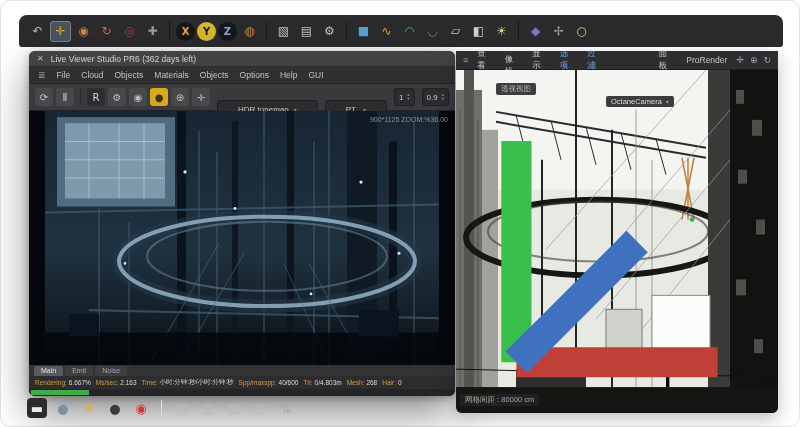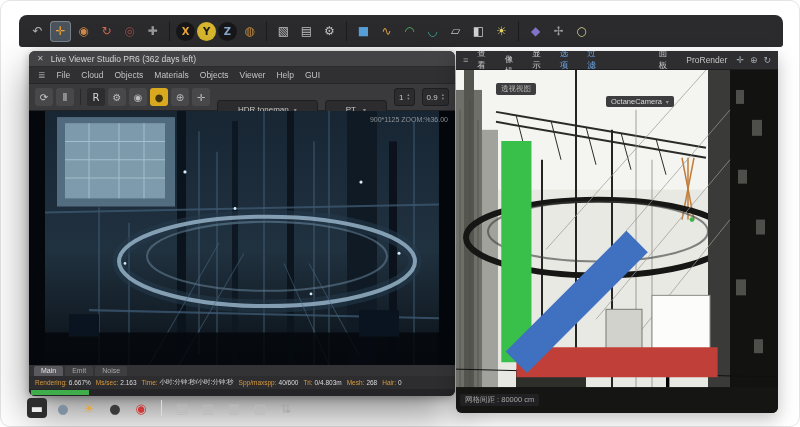--- a/index.html
+++ b/index.html
@@ -147,21 +147,21 @@
           <span class="menu-item">File</span>
 
           <span class="menu-item">Cloud</span>
 
           <span class="menu-item">Objects</span>
 
           <span class="menu-item">Materials</span>
 
           <span class="menu-item">Objects</span>
 
-          <span class="menu-item">Viewer</span>
+          <span class="menu-item">Options</span>
 
           <span class="menu-item">Help</span>
 
           <span class="menu-item">GUI</span>
         </span>
     </div>
 
     <div class="lv-toolbar">
       <span style="display:flex;gap:3px;align-items:center;">
 

